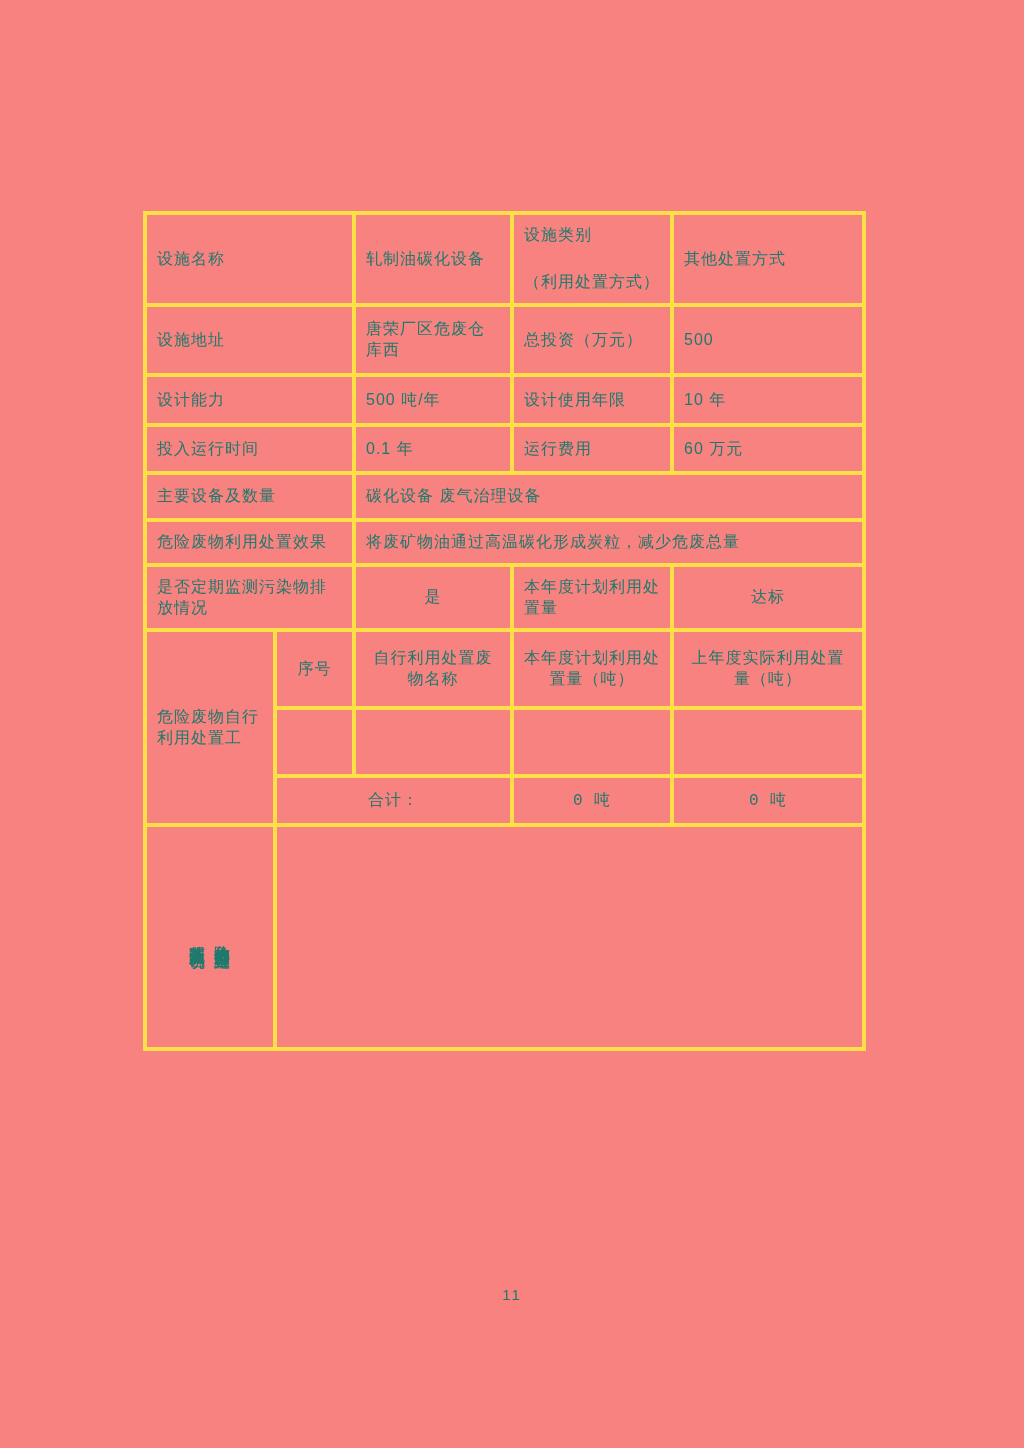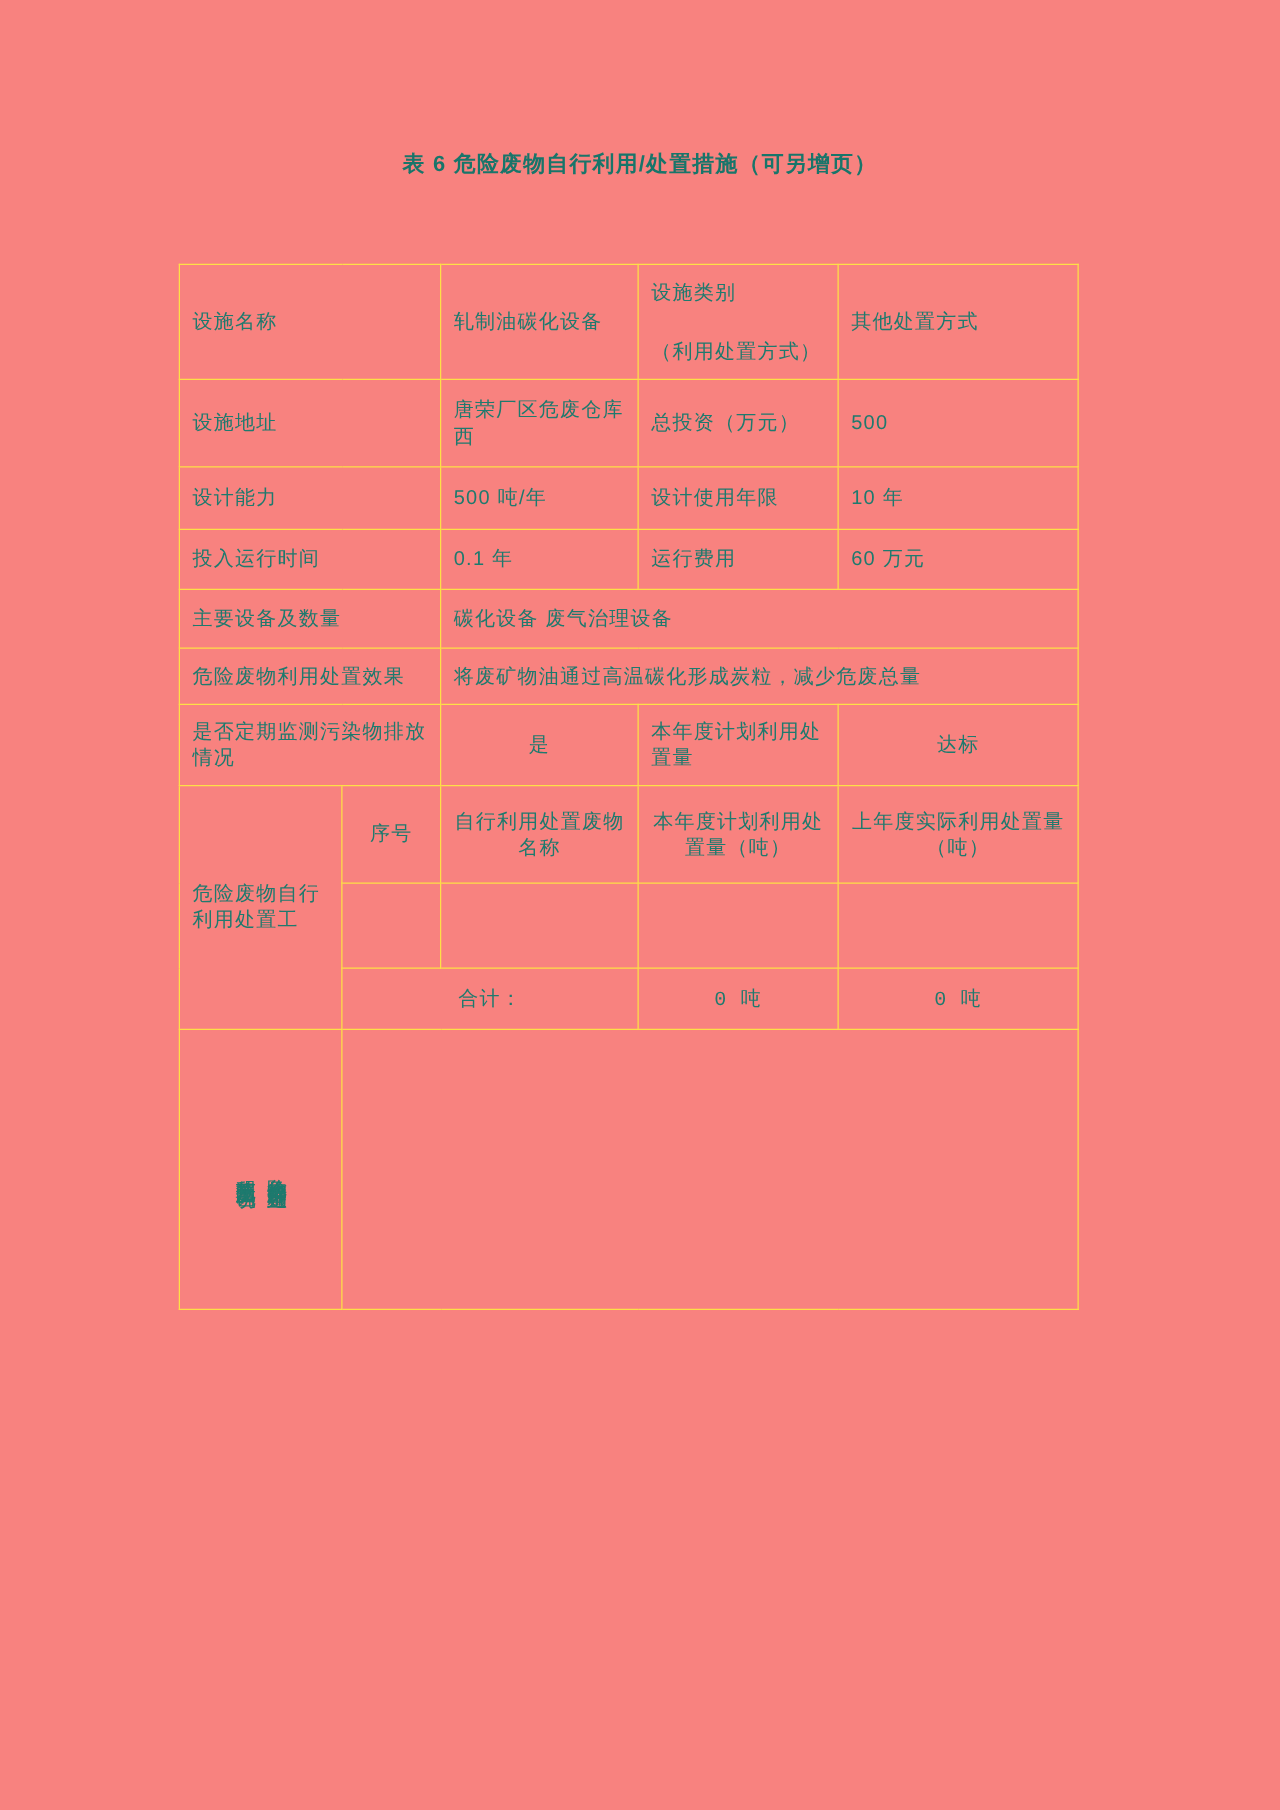--- a/index.html
+++ b/index.html
@@ -14,21 +14,21 @@
   .doc-title {
     position:absolute; top:119px; left:0; width:100%;
     text-align:center; font-size:17.5px; font-weight:bold;
     letter-spacing:1px; color:#18756A;
   }
   table.form {
     position:absolute; left:143px; top:211px;
     width:719px; border-collapse:collapse; table-layout:fixed;
   }
   table.form td {
-    border:1px solid #fde047;
+    border:4px solid #fde047;
     font-size:16px; letter-spacing:1px;
     padding:4px 10px; vertical-align:middle;
     overflow:hidden; word-break:break-all;
   }
   td.center { text-align:center; }
   td.right { text-align:center; padding-right:12px;font-family:Liberation Mono, monospace; }
   td.cat-cell { vertical-align:top; padding-top:9px; }
   .cat-line2 { margin-top:26px; }
   td.vcell { padding:12px 0 12px 24px; vertical-align:middle; }
   .vtext {
@@ -40,21 +40,20 @@
   .page-number {
     position:absolute; top:1286px; left:0; width:100%;
     text-align:center; font-size:15px; letter-spacing:2px; color:#1E7A6E;
   }
 </style>
 </head>
 <body>
 
 <div class="page">
 
-  <div class="doc-title">表 6 危险废物自行利用/处置措施（可另增页）</div>
 
   <table class="form">
     <colgroup>
       <col style="width:130px">
         <col style="width:79px">
         <col style="width:158px">
         <col style="width:160px">
         <col style="width:192px">
     </colgroup>
     <tbody>
@@ -132,14 +131,15 @@
           <div class="vtext">
             <div>危险废物自行利用处置工</div>
             <div>艺流程图及工艺说明</div>
           </div>
         </td>
         <td colspan="4"></td>
       </tr>
     </tbody>
   </table>
 
+  <div class="page-number">11</div>
 
 </div>
 
 </body></html>

